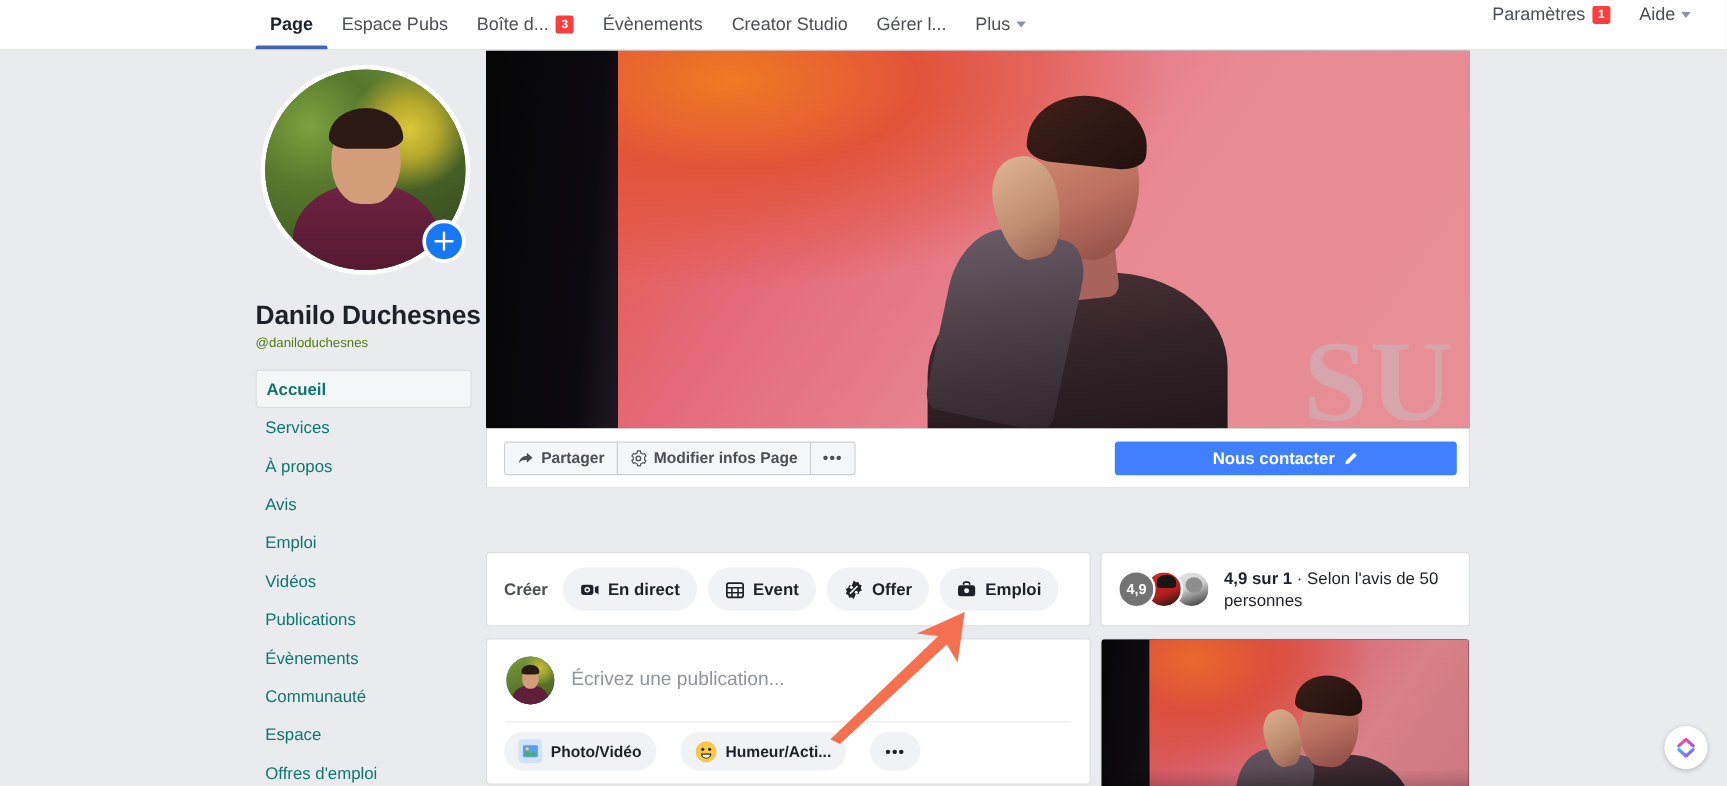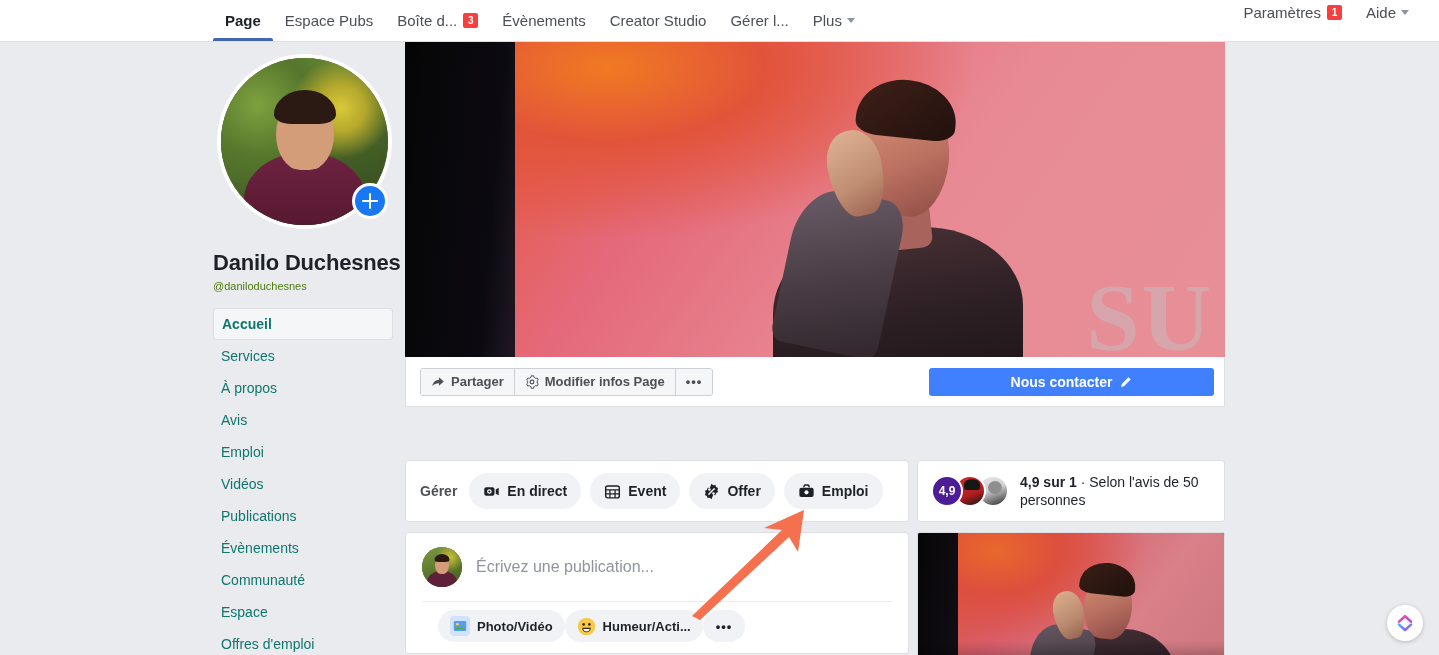--- a/index.html
+++ b/index.html
@@ -324,21 +324,21 @@
                 linear-gradient(160deg, #7c9b3f 0%, #41591f 100%); }
   .mini-pfp .shirt { position: absolute; left: 50%; bottom: -3px; transform: translateX(-50%);
     width: 30px; height: 19px; border-radius: 48% 48% 8% 8% / 60% 60% 8% 8%;
     background: #5f1e39; }
   .mini-pfp .head { position: absolute; left: 50%; top: 9px; transform: translateX(-50%);
     width: 14px; height: 18px; background: #d49d79; border-radius: 46% 46% 42% 42% / 52% 52% 48% 48%; }
   .mini-pfp .hair { position: absolute; left: 50%; top: 7px; transform: translateX(-50%);
     width: 15px; height: 8px; background: #2b1a13; border-radius: 50% 50% 26% 26% / 72% 72% 28% 28%; }
   .composer-placeholder { font-size: 16px; color: #90949c; }
   .composer-divider { margin: 14px 16px 0 16px; height: 1px; background: #e9ebee; }
-  .composer-actions { display: flex; align-items: flex-start; padding: 8px 14px 0 14px; gap: 0; margin-left: 18px; }
+  .composer-actions { display: flex; align-items: flex-start; padding: 8px 14px 0 14px; gap: 20px; }
   .cpill {
     display: flex; align-items: center; gap: 7px;
     height: 32px; padding: 0 12px;
     background: #f0f2f5; border-radius: 16px;
     font-size: 13px; font-weight: bold; color: #1d2129;
     white-space: nowrap; cursor: pointer;
   }
   .cpill.dots { padding: 0 13px; }
 
   
@@ -347,21 +347,21 @@
     margin-top: 418px;
     width: 308px; height: 62px;
     background: #fff; border: 1px solid #dddfe2; border-radius: 3px;
     display: flex; align-items: center; padding: 0 13px; gap: 0;
   }
   .faces { display: flex; align-items: center; flex: none; }
   .face { width: 32px; height: 32px; border-radius: 50%; border: 2px solid #fff; margin-left: -9px; overflow: hidden; position: relative; }
   .face:first-child { margin-left: 0; }
   .score-circle {
     width: 32px; height: 32px; border-radius: 50%;
-    background: #4c1d95; color: #fff;
+    background: #737373; color: #fff;
     font-size: 12px; font-weight: bold;
     display: flex; align-items: center; justify-content: center;
     border: 2px solid #fff; flex: none; position: relative; z-index: 3;
   }
   .face-a { background: linear-gradient(160deg, #d02a2a 0%, #b01f1f 60%, #141414 100%); z-index: 2; }
   .face-a::before { content:""; position:absolute; left:8px; top:2px; width:16px; height:11px; background:#171717; border-radius:50% 50% 20% 20%; }
   .face-b { background: linear-gradient(160deg, #e8e8e8 0%, #cfcfcf 45%, #2a2a2a 100%); z-index: 1; }
   .face-b::before { content:""; position:absolute; left:9px; top:4px; width:14px; height:13px; background:#8e8e8e; border-radius:50%; }
   .rating-text {
     margin-left: 11px;
@@ -571,21 +571,21 @@
         <span>Nous contacter</span>
         <span class="ico">
           <svg width="13" height="13" viewBox="0 0 16 16">
             <path d="M11.6 1.6l2.8 2.8-8.2 8.2-3.6.8.8-3.6z" fill="#fff"></path>
           </svg>
         </span>
       </div>
     </div>
 
     <div class="createcard">
-      <span class="create-label">Gérer</span>
+      <span class="create-label">Créer</span>
 
       <div class="pill">
         <span class="ico">
           <svg width="17" height="17" viewBox="0 0 20 20">
             <rect x="1.5" y="5" width="12" height="10" rx="2.4" fill="#1d2129"></rect>
             <circle cx="7.5" cy="10" r="2.7" fill="#fff"></circle>
               <circle cx="7.5" cy="10" r="1.3" fill="#1d2129"></circle>
             <path d="M15 7.5l3.5-1.8v8.6L15 12.5z" fill="#1d2129"></path>
           </svg>
         </span>

